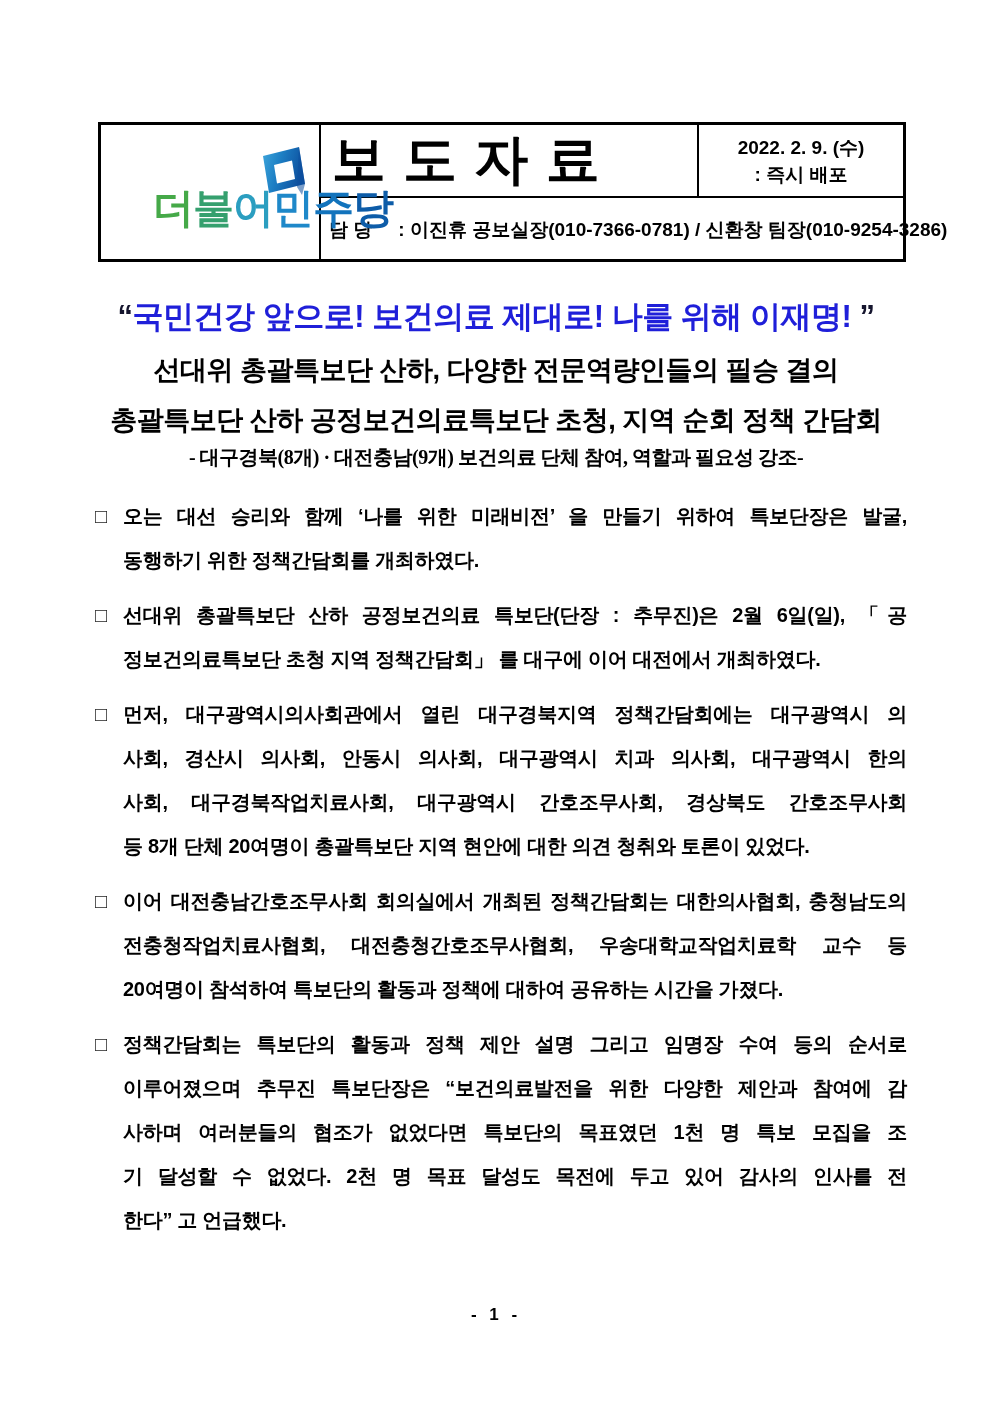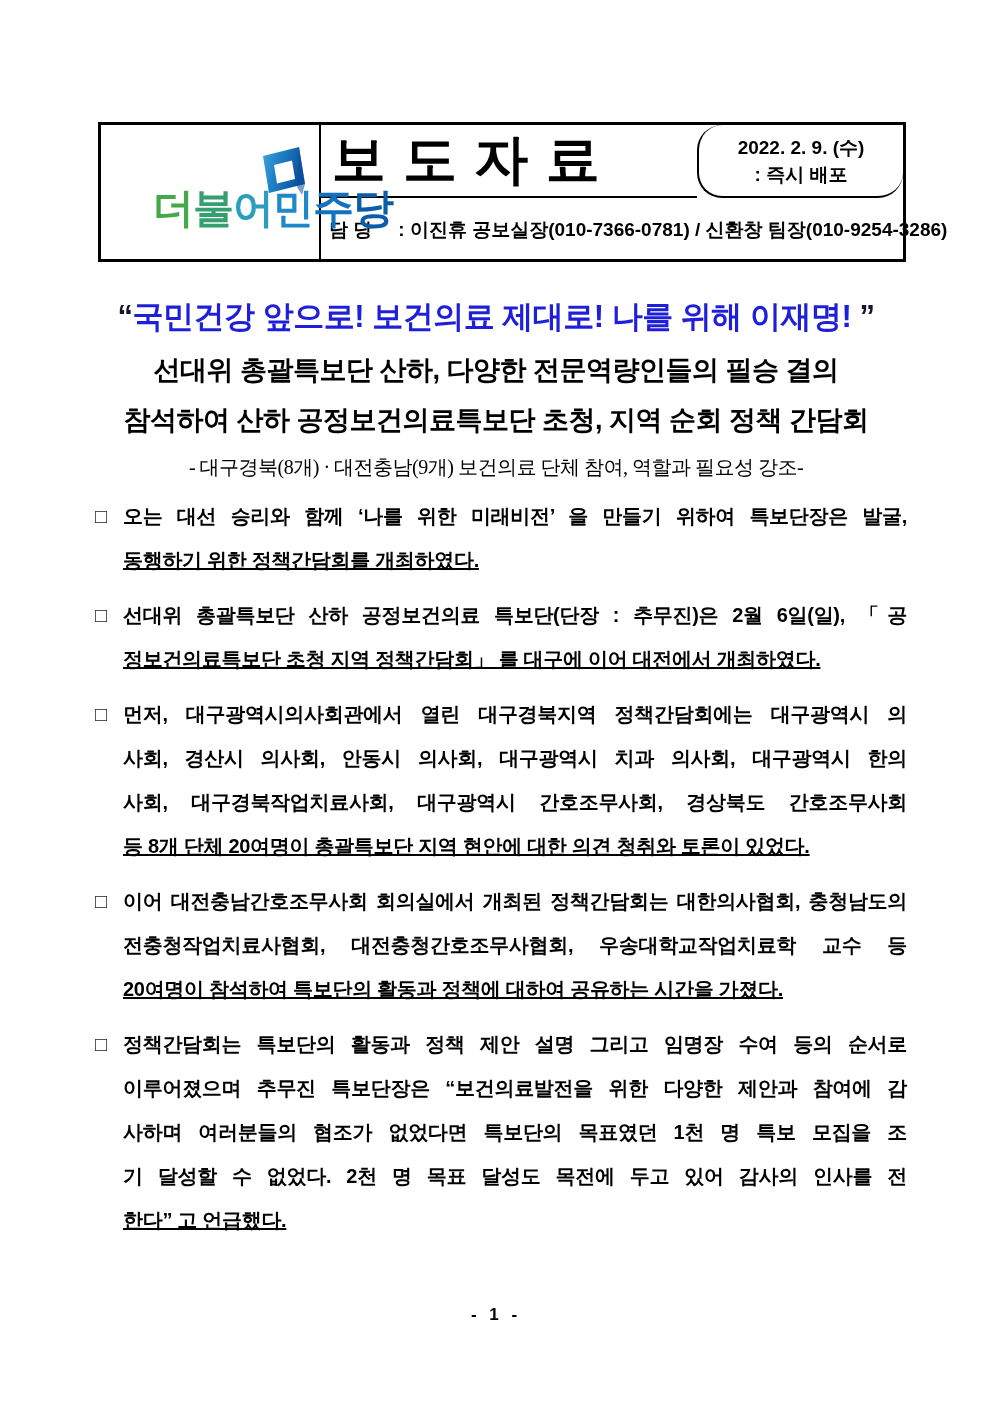--- a/index.html
+++ b/index.html
@@ -52,21 +52,21 @@
     letter-spacing: 0.32em;
     padding-left: 0.2em;
     white-space: nowrap;
   }
   .date-cell {
     grid-row: 1; grid-column: 3;
     border-left: 2px solid #000;
     border-bottom: 2px solid #000;
     display: flex; flex-direction: column;
     align-items: center; justify-content: center;
-    font-size: 19px; font-weight: 700; line-height: 27px; border-radius: 25px;
+    font-size: 19px; font-weight: 700; line-height: 27px;
   }
   .contact-cell {
     grid-row: 2; grid-column: 2 / 4;
     padding: 6px 0 4px 8px;
     display: flex; flex-direction: column; justify-content: space-around;
     font-size: 19px; font-weight: 700;
     white-space: nowrap;
   }
   .contact-line { line-height: 28px; }
   .contact-label { display: inline-block; min-width: 64px; }
@@ -86,24 +86,24 @@
   }
   .headline-main .quote { color: #15152e; }
   .headline-sub {
     margin-top: 14px;
     font-size: 27px;
     font-weight: 900;
     letter-spacing: -0.5px;
     white-space: nowrap;
   }
   .headline-note {
-    margin-top: 16px;
+    margin-top: 6px;
     font-family: "Liberation Serif", "DejaVu Serif", serif;
     font-size: 20px;
-    font-weight: 400;
+    font-weight: 700;
     letter-spacing: -0.5px;
   }
 
   
   .body-block {
     position: absolute;
     left: 95px; top: 494px;
     width: 812px;
   }
   .para {
@@ -118,21 +118,21 @@
   .para .bullet {
     position: absolute;
     left: 0; top: 0;
     font-weight: 400;
     color: #222;
   }
   .para .line {
     text-align: justify;
     text-align-last: justify;
   }
-  .para .line.last { text-align-last: left; text-decoration: underline; }
+  .para .line.last { text-align-last: left; }
 
   
   .footer {
     position: absolute;
     left: 0; top: 1305px;
     width: 100%;
     text-align: center;
     font-size: 17px;
     font-weight: 700;
     letter-spacing: 4px;
@@ -172,21 +172,21 @@
         <span class="contact-label">담  당</span><span> : </span><span> 이진휴 공보실장(010-7366-0781) / 신환창 팀장(010-9254-3286)</span>
       </div>
     </div>
   </div>
 
   <div class="headline-block">
     <div class="headline-main">
       <span class="quote" style="color: rgb(21, 21, 46);">“</span><span id="headline-text" style="color: rgb(31, 31, 217);">국민건강 앞으로! 보건의료 제대로! 나를 위해 이재명!</span><span class="quote" style="color: rgb(21, 21, 46);"> ”</span>
     </div>
     <div class="headline-sub">선대위 총괄특보단 산하, 다양한 전문역량인들의 필승 결의</div>
-    <div class="headline-sub">참석하여 산하 공정보건의료특보단 초청, 지역 순회 정책 간담회</div>
+    <div class="headline-sub">총괄특보단 산하 공정보건의료특보단 초청, 지역 순회 정책 간담회</div>
     <div class="headline-note">- 대구경북(8개) · 대전충남(9개) 보건의료 단체 참여, 역할과 필요성 강조-</div>
   </div>
 
   <div class="body-block" id="body-paragraphs">
       <div class="para">
         <span class="bullet">□</span>
         <div class="line">오는 대선 승리와 함께 ‘나를 위한 미래비전’ 을 만들기 위하여 특보단장은 발굴,</div>
         <div class="line last">동행하기 위한 정책간담회를 개최하였다.</div>
       </div>
       <div class="para">

